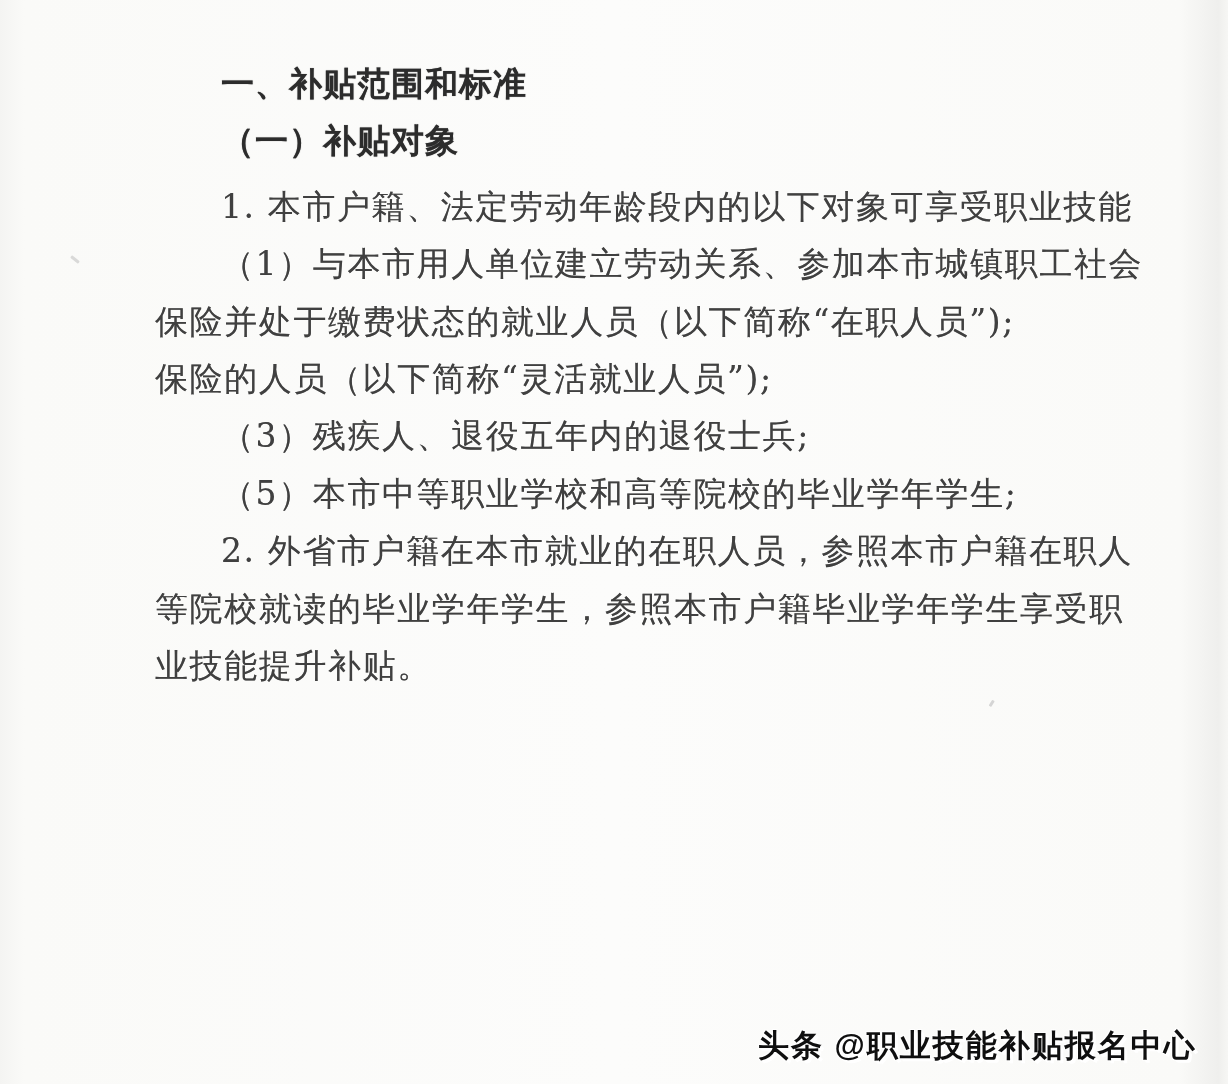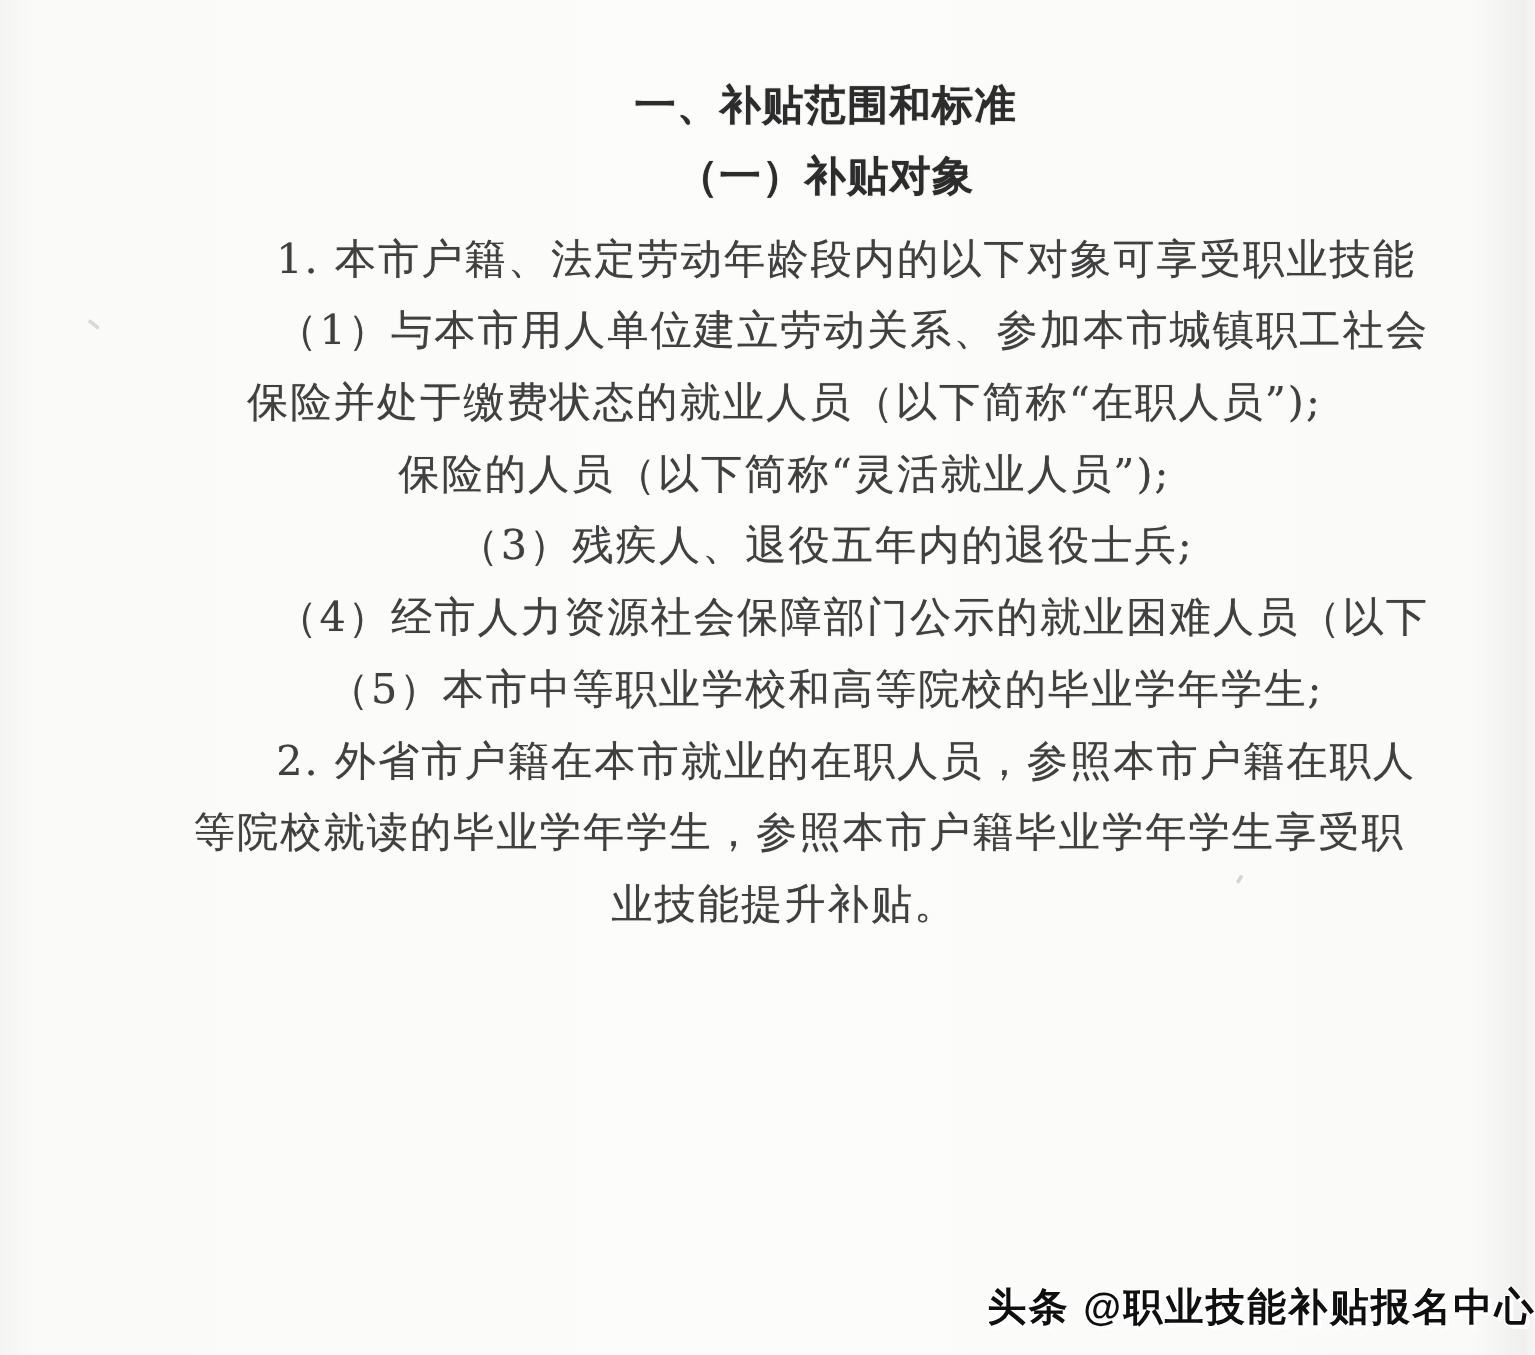--- a/index.html
+++ b/index.html
@@ -13,21 +13,20 @@
     overflow: hidden;
     font-family: "DejaVu Serif", "Liberation Serif", serif;
   }
   .page {
     position: absolute;
     inset: 0;
     
     background:
       linear-gradient(90deg, #f4f4f2 0%, #fafaf8 2%, #fcfcfb 50%, #fafaf8 96%, #efefed 99.2%, #f6f6f4 100%),
       #fbfbfa;
-    text-align: center;
   }
   .text-block {
     position: absolute;
     left: 155px;
     top: 55px;
     width: 945px;
   }
   .line {
     height: 57.4px;
     line-height: 57.4px;
@@ -45,21 +44,21 @@
   }
   .line.indent {
     text-indent: 66px;
   }
   
   .line:nth-child(3) {
     margin-top: 8px;
   }
   .watermark {
     position: absolute;
-    left: 790px;
+    left: 758px;
     top: 1025px;
     font-family: "Liberation Sans", "DejaVu Sans", sans-serif;
     font-weight: 700;
     font-size: 31px;
     letter-spacing: 2px;
     white-space: nowrap;
     color: #0f0f0f;
     text-shadow:
       2px 2px 0 #ffffff,
       3px 3px 0 #ffffff,
@@ -95,21 +94,20 @@
 
 <div class="page">
   <div class="text-block" id="text-block">
       <div class="line heading indent">一、补贴范围和标准</div>
       <div class="line heading indent">（一）补贴对象</div>
       <div class="line body indent">1. 本市户籍、法定劳动年龄段内的以下对象可享受职业技能</div>
       <div class="line body indent">（1）与本市用人单位建立劳动关系、参加本市城镇职工社会</div>
       <div class="line body">保险并处于缴费状态的就业人员（以下简称“在职人员”);</div>
       <div class="line body">保险的人员（以下简称“灵活就业人员”);</div>
       <div class="line body indent">（3）残疾人、退役五年内的退役士兵;</div>
-      <div class="line body indent">（4）经市人力资源社会保障部门公示的就业困难人员（以下</div>
       <div class="line body indent">（5）本市中等职业学校和高等院校的毕业学年学生;</div>
       <div class="line body indent">2. 外省市户籍在本市就业的在职人员，参照本市户籍在职人</div>
       <div class="line body">等院校就读的毕业学年学生，参照本市户籍毕业学年学生享受职</div>
       <div class="line body">业技能提升补贴。</div>
     </div>
   <div class="watermark">头条 @职业技能补贴报名中心</div>
   <span class="artifact a1"></span>
   <span class="artifact a2"></span>
 </div>
 

